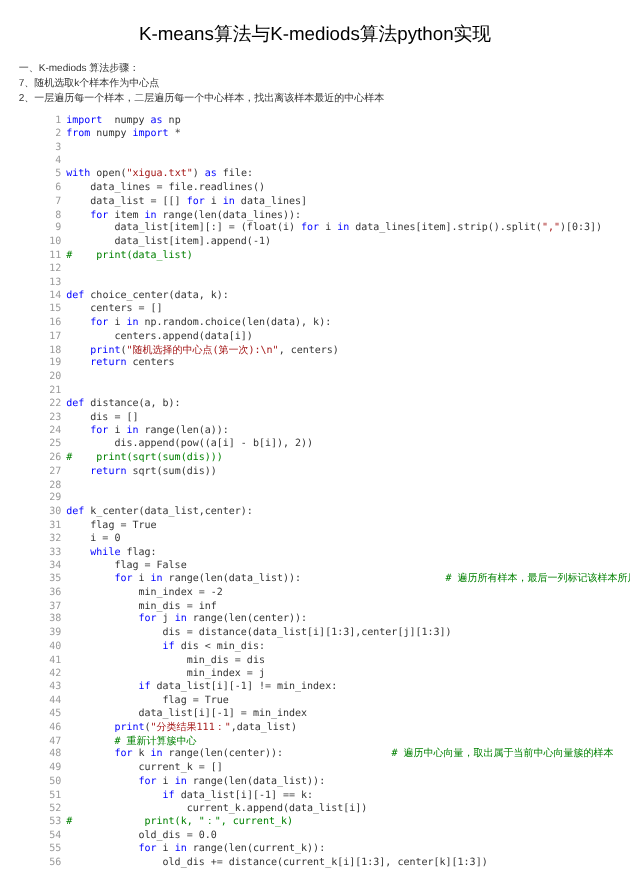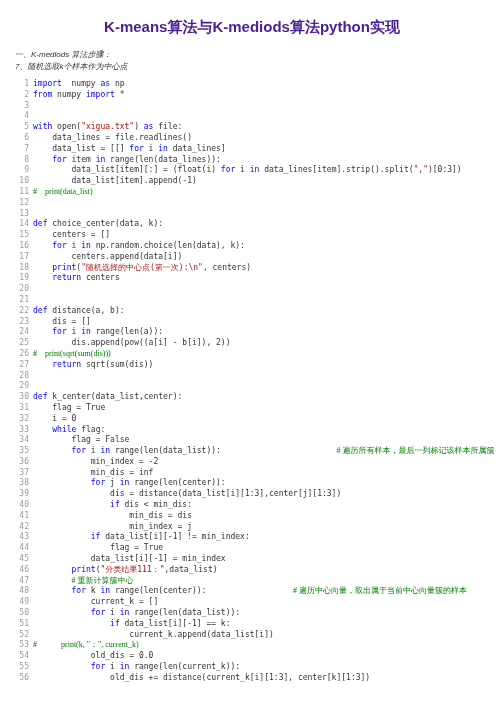--- a/index.html
+++ b/index.html
@@ -7,41 +7,42 @@
     font-family: "Microsoft YaHei", Arial, sans-serif;
     background: #fff;
     width: 504px;
     padding: 10px 15px;
     font-size: 8px;
     color: #333;
   }
   h1 {
     text-align: center;
     font-size: 15px;
-    font-weight: bold;
-    color: #4c1d95;
+    font-weight: normal;
+    color: #000000;
     margin: 8px 0 12px 0;
   }
-  .intro { margin-bottom: 6px; font-style: italic; }
+  .intro { margin-bottom: 6px; }
   .intro p { line-height: 1.5; color: #333; font-size: 8px; }
   .code {
     font-family: Consolas, monospace;
     font-size: 8px;
     line-height: 1.35;
     white-space: pre;
   }
   .ln { display: inline-block; width: 14px; text-align: right; color: #999; margin-right: 4px; }
   .kw { color: #0000ff; }     
   .str { color: #a31515; }     
-  .com { color: #008000; font-family: Liberation Serif, serif; }
-  .line { display: block; }
+  .com { color: #008000; }
+  .line { display: block; margin-left: 20px; }
 </style>
 </head>
 <body>
 
 <h1>K-means算法与K-mediods算法python实现</h1>
 
 <div class="intro">
   <p>一、K-mediods 算法步骤：</p>
   <p>7、随机选取k个样本作为中心点</p>
+  <p>2、一层遍历每一个样本，二层遍历每一个中心样本，找出离该样本最近的中心样本</p>
 </div>
 
 <div class="code" id="code-block"><span class="line"><span class="ln">1</span><span class="kw">import</span><span>  numpy </span><span class="kw">as</span><span> np</span></span><span class="line"><span class="ln">2</span><span class="kw">from</span><span> numpy </span><span class="kw">import</span><span> *</span></span><span class="line"><span class="ln">3</span></span><span class="line"><span class="ln">4</span></span><span class="line"><span class="ln">5</span><span class="kw">with</span><span> open(</span><span class="str">"xigua.txt"</span><span>) </span><span class="kw">as</span><span> file:</span></span><span class="line"><span class="ln">6</span><span>    data_lines = file.readlines()</span></span><span class="line"><span class="ln">7</span><span>    data_list = [[] </span><span class="kw">for</span><span> i </span><span class="kw">in</span><span> data_lines]</span></span><span class="line"><span class="ln">8</span><span>    </span><span class="kw">for</span><span> item </span><span class="kw">in</span><span> range(len(data_lines)):</span></span><span class="line"><span class="ln">9</span><span>        data_list[item][:] = (float(i) </span><span class="kw">for</span><span> i </span><span class="kw">in</span><span> data_lines[item].strip().split(</span><span class="str">","</span><span>)[0:3])</span></span><span class="line"><span class="ln">10</span><span>        data_list[item].append(-1)</span></span><span class="line"><span class="ln">11</span><span class="com">#    print(data_list)</span></span><span class="line"><span class="ln">12</span></span><span class="line"><span class="ln">13</span></span><span class="line"><span class="ln">14</span><span class="kw">def</span><span> choice_center(data, k):</span></span><span class="line"><span class="ln">15</span><span>    centers = []</span></span><span class="line"><span class="ln">16</span><span>    </span><span class="kw">for</span><span> i </span><span class="kw">in</span><span> np.random.choice(len(data), k):</span></span><span class="line"><span class="ln">17</span><span>        centers.append(data[i])</span></span><span class="line"><span class="ln">18</span><span>    </span><span class="kw">print</span><span>(</span><span class="str">"随机选择的中心点(第一次):\n"</span><span>, centers)</span></span><span class="line"><span class="ln">19</span><span>    </span><span class="kw">return</span><span> centers</span></span><span class="line"><span class="ln">20</span></span><span class="line"><span class="ln">21</span></span><span class="line"><span class="ln">22</span><span class="kw">def</span><span> distance(a, b):</span></span><span class="line"><span class="ln">23</span><span>    dis = []</span></span><span class="line"><span class="ln">24</span><span>    </span><span class="kw">for</span><span> i </span><span class="kw">in</span><span> range(len(a)):</span></span><span class="line"><span class="ln">25</span><span>        dis.append(pow((a[i] - b[i]), 2))</span></span><span class="line"><span class="ln">26</span><span class="com">#    print(sqrt(sum(dis)))</span></span><span class="line"><span class="ln">27</span><span>    </span><span class="kw">return</span><span> sqrt(sum(dis))</span></span><span class="line"><span class="ln">28</span></span><span class="line"><span class="ln">29</span></span><span class="line"><span class="ln">30</span><span class="kw">def</span><span> k_center(data_list,center):</span></span><span class="line"><span class="ln">31</span><span>    flag = True</span></span><span class="line"><span class="ln">32</span><span>    i = 0</span></span><span class="line"><span class="ln">33</span><span>    </span><span class="kw">while</span><span> flag:</span></span><span class="line"><span class="ln">34</span><span>        flag = False</span></span><span class="line"><span class="ln">35</span><span>        </span><span class="kw">for</span><span> i </span><span class="kw">in</span><span> range(len(data_list)):                        </span><span class="com"># 遍历所有样本，最后一列标记该样本所属簇</span></span><span class="line"><span class="ln">36</span><span>            min_index = -2</span></span><span class="line"><span class="ln">37</span><span>            min_dis = inf</span></span><span class="line"><span class="ln">38</span><span>            </span><span class="kw">for</span><span> j </span><span class="kw">in</span><span> range(len(center)):</span></span><span class="line"><span class="ln">39</span><span>                dis = distance(data_list[i][1:3],center[j][1:3])</span></span><span class="line"><span class="ln">40</span><span>                </span><span class="kw">if</span><span> dis &lt; min_dis:</span></span><span class="line"><span class="ln">41</span><span>                    min_dis = dis</span></span><span class="line"><span class="ln">42</span><span>                    min_index = j</span></span><span class="line"><span class="ln">43</span><span>            </span><span class="kw">if</span><span> data_list[i][-1] != min_index:</span></span><span class="line"><span class="ln">44</span><span>                flag = True</span></span><span class="line"><span class="ln">45</span><span>            data_list[i][-1] = min_index</span></span><span class="line"><span class="ln">46</span><span>        </span><span class="kw">print</span><span>(</span><span class="str">"分类结果111："</span><span>,data_list)</span></span><span class="line"><span class="ln">47</span><span>        </span><span class="com"># 重新计算簇中心</span></span><span class="line"><span class="ln">48</span><span>        </span><span class="kw">for</span><span> k </span><span class="kw">in</span><span> range(len(center)):                  </span><span class="com"># 遍历中心向量，取出属于当前中心向量簇的样本</span></span><span class="line"><span class="ln">49</span><span>            current_k = []</span></span><span class="line"><span class="ln">50</span><span>            </span><span class="kw">for</span><span> i </span><span class="kw">in</span><span> range(len(data_list)):</span></span><span class="line"><span class="ln">51</span><span>                </span><span class="kw">if</span><span> data_list[i][-1] == k:</span></span><span class="line"><span class="ln">52</span><span>                    current_k.append(data_list[i])</span></span><span class="line"><span class="ln">53</span><span class="com">#            print(k, "：", current_k)</span></span><span class="line"><span class="ln">54</span><span>            old_dis = 0.0</span></span><span class="line"><span class="ln">55</span><span>            </span><span class="kw">for</span><span> i </span><span class="kw">in</span><span> range(len(current_k)):</span></span><span class="line"><span class="ln">56</span><span>                old_dis += distance(current_k[i][1:3], center[k][1:3])</span></span></div>
 
 </body></html>

